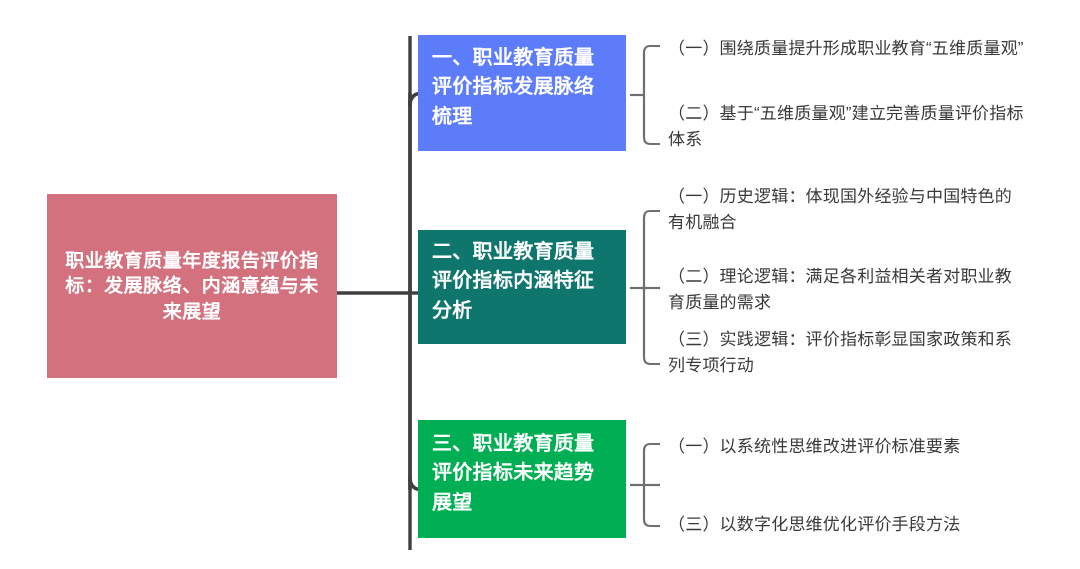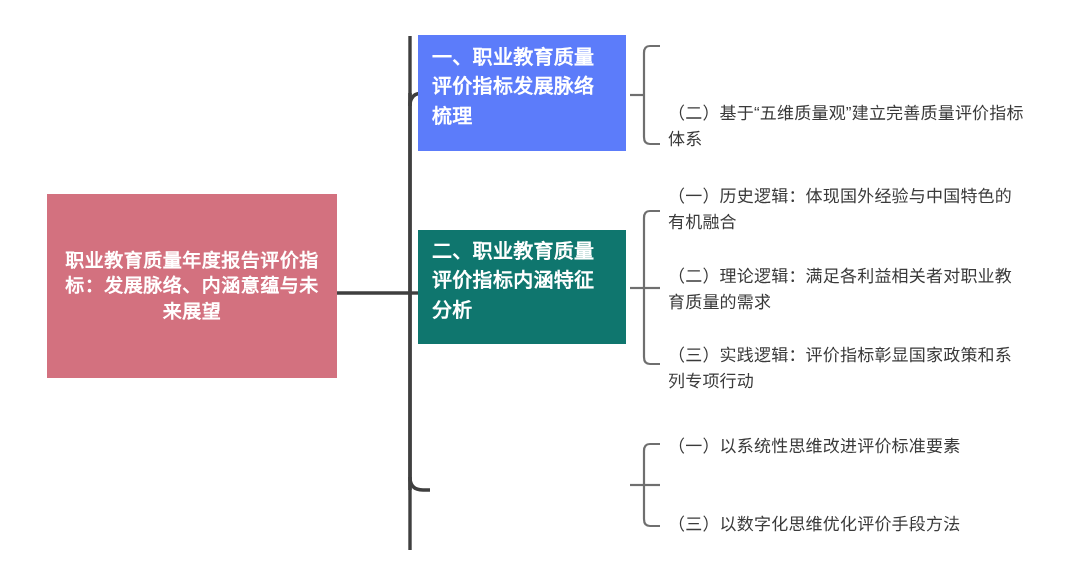--- a/index.html
+++ b/index.html
@@ -127,49 +127,55 @@
   </div>
 
   <div class="branch-node" id="branch-1" style="background: rgb(92, 124, 250);">
     <span class="node-text" style="color: rgb(255, 255, 255);">一、职业教育质量评价指标发展脉络梳理</span>
   </div>
 
   <div class="branch-node" id="branch-2" style="background: #0f766e;">
     <span class="node-text" style="color: rgb(255, 255, 255);">二、职业教育质量评价指标内涵特征分析</span>
   </div>
 
+  <div class="branch-node" id="branch-3" style="background: rgb(0, 175, 83);">
+    <span class="node-text" style="color: rgb(255, 255, 255);">三、职业教育质量评价指标未来趋势展望</span>
+  </div>
 
   <svg class="bracket-svg" id="bracket-1" viewBox="0 0 30 110" width="30" height="110" fill="none" preserveAspectRatio="none">
     <path d="M 0 55 L 14 55" stroke="#6f6f6f" stroke-width="2.2"></path>
     <path d="M 30 6 L 20 6 Q 14 6 14 13 L 14 97 Q 14 104 20 104 L 30 104" stroke="#6f6f6f" stroke-width="2.2" fill="none"></path>
   </svg>
 
   <svg class="bracket-svg" id="bracket-2" viewBox="0 0 30 165" width="30" height="165" fill="none" preserveAspectRatio="none">
     <path d="M 0 83 L 14 83" stroke="#6f6f6f" stroke-width="2.2"></path>
     <path d="M 30 6 L 20 6 Q 14 6 14 13 L 14 152 Q 14 159 20 159 L 30 159" stroke="#6f6f6f" stroke-width="2.2" fill="none"></path>
     <path d="M 14 83 L 30 83" stroke="#6f6f6f" stroke-width="2.2"></path>
   </svg>
 
   <svg class="bracket-svg" id="bracket-3" viewBox="0 0 30 90" width="30" height="90" fill="none" preserveAspectRatio="none">
     <path d="M 0 45 L 14 45" stroke="#6f6f6f" stroke-width="2.2"></path>
     <path d="M 30 4 L 20 4 Q 14 4 14 11 L 14 79 Q 14 86 20 86 L 30 86" stroke="#6f6f6f" stroke-width="2.2" fill="none"></path>
     <path d="M 14 45 L 30 45" stroke="#6f6f6f" stroke-width="2.2"></path>
   </svg>
 
+  <div class="leaf" id="leaf-1-1" style="color: rgb(58, 58, 58);">
+    <span class="leaf-text">（一）围绕质量提升形成职业教育“五维质量观”</span>
+  </div>
   <div class="leaf" id="leaf-1-2" style="color: rgb(58, 58, 58);">
     <span class="leaf-text">（二）基于“五维质量观”建立完善质量评价指标体系</span>
   </div>
 
   <div class="leaf" id="leaf-2-1" style="color: rgb(58, 58, 58);">
     <span class="leaf-text">（一）历史逻辑：体现国外经验与中国特色的有机融合</span>
   </div>
   <div class="leaf" id="leaf-2-2" style="color: rgb(58, 58, 58);">
     <span class="leaf-text">（二）理论逻辑：满足各利益相关者对职业教育质量的需求</span>
   </div>
-  <div class="leaf" id="leaf-2-3" style="color: rgb(58, 58, 58); margin-top: 16px;">
+  <div class="leaf" id="leaf-2-3" style="color: rgb(58, 58, 58);">
     <span class="leaf-text">（三）实践逻辑：评价指标彰显国家政策和系列专项行动</span>
   </div>
 
   <div class="leaf" id="leaf-3-1" style="color: rgb(58, 58, 58);">
     <span class="leaf-text">（一）以系统性思维改进评价标准要素</span>
   </div>
   <div class="leaf" id="leaf-3-3" style="color: rgb(58, 58, 58);">
     <span class="leaf-text">（三）以数字化思维优化评价手段方法</span>
   </div>
 

